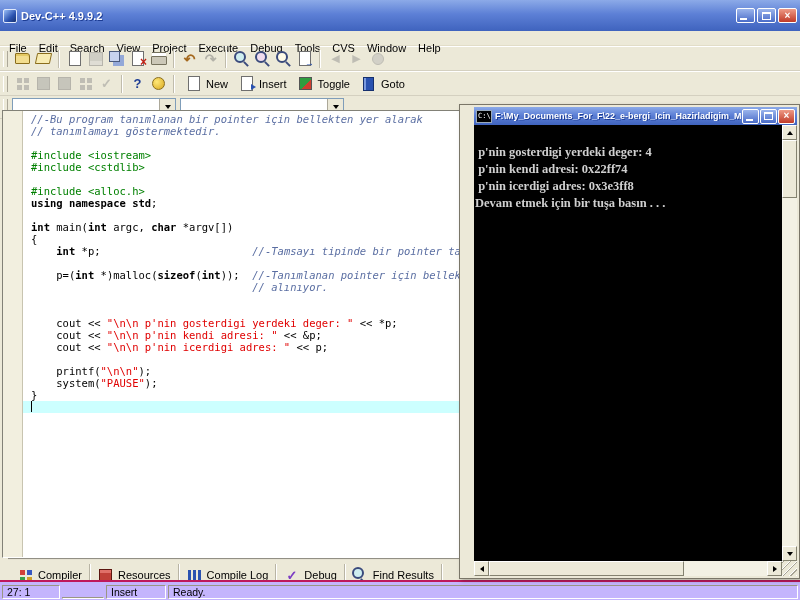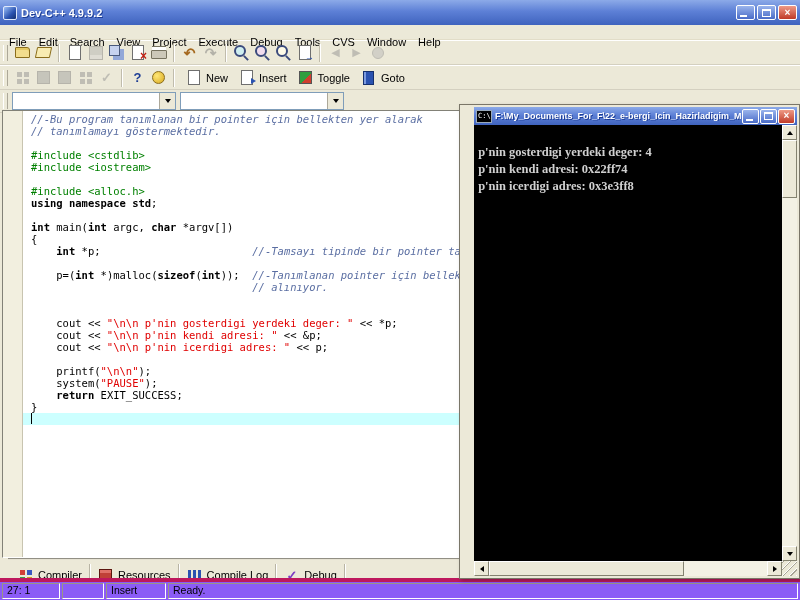--- a/index.html
+++ b/index.html
@@ -1,20 +1,20 @@
 <!DOCTYPE html>
 <html><head>
 <meta charset="utf-8">
 <style>
   html,body{margin:0;padding:0;}
   body{width:800px;height:600px;position:relative;overflow:hidden;background:#ece9d8;
        font-family:"Liberation Sans",sans-serif;font-size:11px;color:#000;}
 
   
-  .titlebar{height:25px;display:flex;align-items:center;padding:0 3px;
+  .titlebar{height:31px;display:flex;align-items:center;padding:0 3px;
     background:linear-gradient(180deg,#8caae8 0%,#5d80d6 45%,#3f63be 100%);}
   .app-icon{width:12px;height:12px;margin-right:4px;border:1px solid #dfe8fb;border-radius:2px;
     background:linear-gradient(135deg,#9cc0f8 0%,#2a52b0 60%,#16306e 100%);flex:none;}
   .title-text{flex:1;color:#fff;font-weight:bold;font-size:11px;
     text-shadow:1px 1px 0 #1c3c94;white-space:nowrap;overflow:hidden;}
   .winbtns{display:flex;gap:2px;}
   .wbtn{width:17px;height:13px;border:1px solid #fff;border-radius:2px;position:relative;
     background:linear-gradient(#9ab4ec,#4a6cc8);color:#fff;font-size:10px;font-weight:bold;
     display:flex;align-items:center;justify-content:center;line-height:1;}
   .wbtn.close{background:linear-gradient(#ee9a86,#c03a28);}
@@ -112,21 +112,21 @@
   .tok-num{color:#c00000;}
   .caret{display:inline-block;width:1px;height:11px;background:#000;vertical-align:top;}
 
   
   .report-tabs{position:absolute;left:8px;right:0;top:558px;height:26px;
     border-top:2px groove #e6e2d2;display:flex;align-items:center;padding:2px 2px 0 2px;}
   .rtab{display:flex;align-items:center;gap:4px;padding:1px 7px;height:20px;
     border-right:1px solid #b8b4a4;box-shadow:1px 0 0 #fff;cursor:default;}
   .rtab .tbico{width:17px;}
   .statusbar{position:absolute;left:0;right:0;bottom:0;height:16px;display:flex;gap:2px;
-    padding:1px 2px;border-top:4px solid #be185d;background:#8b5cf6;font-size:10.5px;}
+    padding:1px 2px;border-top:2px solid #be185d;background:#c4b5fd;font-size:10.5px;align-items:flex-end;}
   .scell{border:1px solid;border-color:#9a9684 #fff #fff #9a9684;padding:0 4px;line-height:12px;}
   .s0{width:48px;}.s1{width:32px;}.s2{width:50px;}.s3{flex:1;}
 
   
   .console{position:absolute;left:459px;top:104px;width:339px;height:473px;display:flex;
     background:#ece9d8;border:1px solid #7a7668;box-shadow:2px 2px 4px rgba(0,0,0,.25);z-index:10;}
   .cstrip{width:14px;flex:none;background:#ece9d8;}
   .cmain{flex:1;display:flex;flex-direction:column;padding:2px 2px 2px 0;min-width:0;}
   .ctitle{height:18px;flex:none;display:flex;align-items:center;padding:0 2px;
     background:linear-gradient(180deg,#8caae8 0%,#5d80d6 45%,#3f63be 100%);}
@@ -256,41 +256,40 @@
   <div class="tabstrip">
     <span class="etab">main.cpp</span>
   </div>
 
   <div class="editor">
     <div class="gutter"></div>
     <div class="codewrap">
         <div class="cl"><span class="tok-cm">//-Bu program tanımlanan bir pointer için bellekten yer alarak</span></div>
         <div class="cl"><span class="tok-cm">// tanımlamayı göstermektedir.</span></div>
         <div class="cl"></div>
+        <div class="cl"><span class="tok-pp">#include &lt;iostream&gt;</span></div>
         <div class="cl"><span class="tok-pp">#include &lt;cstdlib&gt;</span></div>
-        <div class="cl"><span class="tok-pp">#include &lt;iostream&gt;</span></div>
         <div class="cl"></div>
         <div class="cl"><span class="tok-pp">#include &lt;alloc.h&gt;</span></div>
         <div class="cl"><span class="tok-kw">using namespace std</span><span>;</span></div>
         <div class="cl"></div>
         <div class="cl"><span class="tok-kw">int</span><span> main(</span><span class="tok-kw">int</span><span> argc, </span><span class="tok-kw">char</span><span> *argv[])</span></div>
         <div class="cl"><span>{</span></div>
         <div class="cl"><span>    </span><span class="tok-kw">int</span><span> *p;                        </span><span class="tok-cm">//-Tamsayı tipinde bir pointer tanımlanıyor.</span></div>
         <div class="cl"></div>
         <div class="cl"><span>    p=(</span><span class="tok-kw">int</span><span> *)malloc(</span><span class="tok-kw">sizeof</span><span>(</span><span class="tok-kw">int</span><span>));  </span><span class="tok-cm">//-Tanımlanan pointer için bellekten yer</span></div>
         <div class="cl"><span>                                   </span><span class="tok-cm">// alınıyor.</span></div>
         <div class="cl"></div>
         <div class="cl"></div>
         <div class="cl"><span>    cout &lt;&lt; </span><span class="tok-str">"\n\n p'nin gosterdigi yerdeki deger: "</span><span> &lt;&lt; *p;</span></div>
         <div class="cl"><span>    cout &lt;&lt; </span><span class="tok-str">"\n\n p'nin kendi adresi: "</span><span> &lt;&lt; &amp;p;</span></div>
         <div class="cl"><span>    cout &lt;&lt; </span><span class="tok-str">"\n\n p'nin icerdigi adres: "</span><span> &lt;&lt; p;</span></div>
         <div class="cl"></div>
         <div class="cl"><span>    printf(</span><span class="tok-str">"\n\n"</span><span>);</span></div>
         <div class="cl"><span>    system(</span><span class="tok-str">"PAUSE"</span><span>);</span></div>
-        <div class="cl"><span>    </span><span class="tok-kw">return</span><span> EXIT_SUCCESS;</span></div>
         <div class="cl"><span>}</span></div>
         <div class="cl hl"><span class="caret"></span></div>
       </div>
   </div>
 
   <div class="report-tabs">
       <span class="rtab">
         <span class="tbico ic-compiler"></span>
         <span>Compiler</span>
       </span>
@@ -298,20 +297,24 @@
         <span class="tbico ic-resources"></span>
         <span>Resources</span>
       </span>
       <span class="rtab">
         <span class="tbico ic-compile-log"></span>
         <span>Compile Log</span>
       </span>
       <span class="rtab">
         <span class="tbico ic-debug"></span>
         <span>Debug</span>
+      </span>
+      <span class="rtab">
+        <span class="tbico ic-find-results"></span>
+        <span>Find Results</span>
       </span>
     </div>
 
   <div class="statusbar">
       <div class="scell s0">27: 1</div>
       <div class="scell s1"></div>
       <div class="scell s2">Insert</div>
       <div class="scell s3">Ready.</div>
     </div>
 </div>
@@ -324,20 +327,21 @@
       <span class="ctitle-text">F:\My_Documents_For_F\22_e-bergi_Icin_Hazirladigim_M...</span>
       <span class="wbtn cbtn wb-min"></span>
       <span class="wbtn cbtn wb-max"></span>
       <span class="wbtn cbtn close">×</span>
     </div>
     <div class="cbody">
       <div class="ctext">
           <div class="cline"> p'nin gosterdigi yerdeki deger: 4</div>
           <div class="cline"> p'nin kendi adresi: 0x22ff74</div>
           <div class="cline"> p'nin icerdigi adres: 0x3e3ff8</div>
+          <div class="cline">Devam etmek için bir tuşa basın . . .</div>
         </div>
       <div class="vscroll">
         <div class="sbtn arr-up"></div>
         <div class="vthumb"></div>
         <div class="sbtn arr-dn"></div>
       </div>
     </div>
     <div class="chrow">
       <div class="htrack">
         <div class="sbtn arr-lf"></div>

